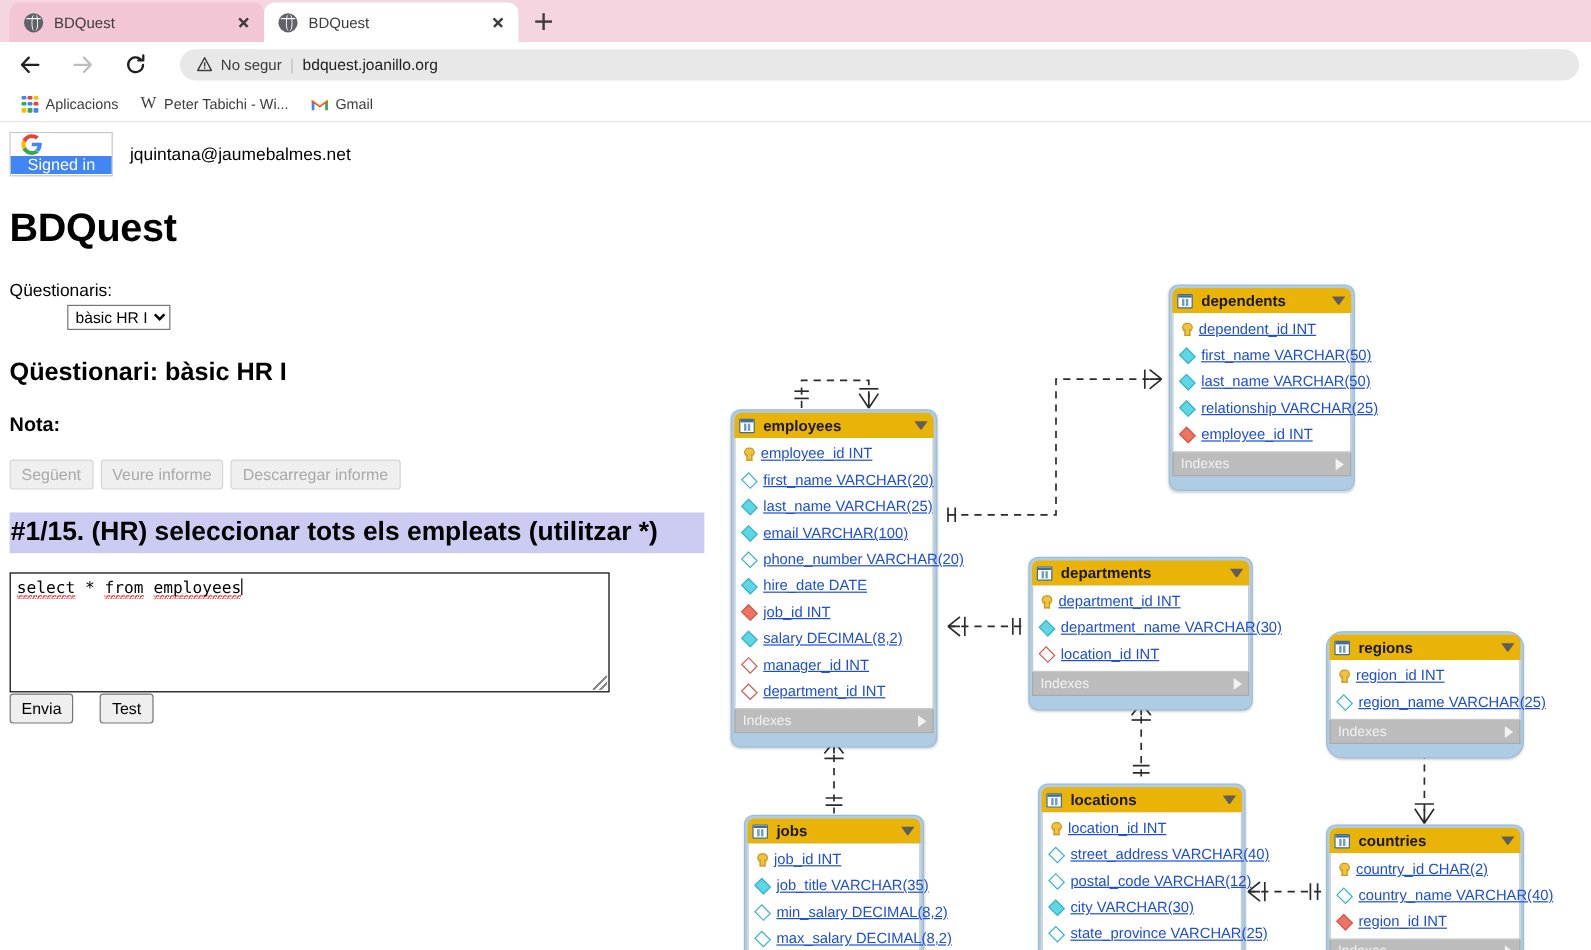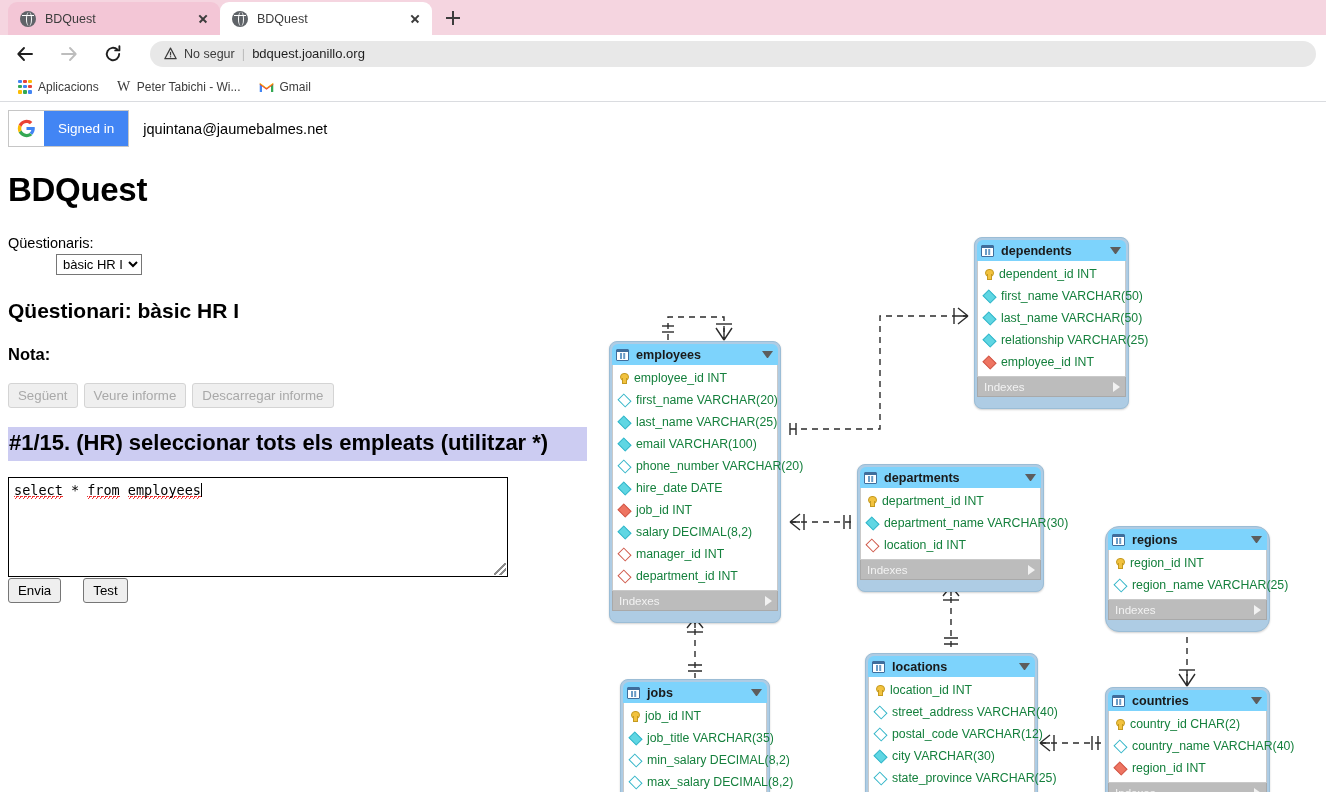--- a/index.html
+++ b/index.html
@@ -89,21 +89,21 @@
   .gm-ico { width:15px; height:12px; flex:0 0 15px; }
 
   
   .page { position:relative; width:1326px; height:690px; background:#fff; }
 
   .left { position:absolute; left:8px; top:8px; width:590px; }
 
   .signin-wrap { display:flex; align-items:center; gap:14px; }
   .gbtn {
     display:flex; align-items:stretch; height:37px; border:1px solid #c6c6c6;
-    background:#fff; cursor:pointer;
+    background:#fff; cursor:pointer;flex-direction:column;
   }
   .gbtn .glogo {
     width:35px; display:flex; align-items:center; justify-content:center; background:#fff;
   }
   .gbtn .glabel {
     background:#4285f4; color:#fff; font-size:13.5px; display:flex; align-items:center;
     padding:0 14px;
   }
   .useremail { font-size:14.5px; color:#000; }
 
@@ -163,21 +163,21 @@
   .er { position:absolute; left:0; top:0; width:1326px; height:690px; }
   .er-svg { position:absolute; left:0; top:0; width:1326px; height:690px;
             pointer-events:none; }
 
   .tbl {
     position:absolute; background:#aecce4; border:1px solid #9bbdd6;
     border-radius:8px; padding:2px; box-shadow:0 1px 2px rgba(0,0,0,.18);
   }
   .tbl-head {
     display:flex; align-items:center; gap:7px; height:21px; padding:0 5px 0 4px;
-    background:#7dd3fc; border-radius:6px 6px 0 0;
+    background:#eab308; border-radius:6px 6px 0 0;
   }
   .tbl-ico {
     width:13px; height:12px; flex:0 0 13px; background:#fff;
     border:1.4px solid #3f6e9c; border-radius:1px; position:relative;
   }
   .tbl-ico::before {
     content:""; position:absolute; left:0; top:0; width:100%; height:2.6px;
     background:#3f6e9c;
   }
   .tbl-ico::after {
@@ -187,21 +187,21 @@
   .tbl-name { font-size:12.6px; font-weight:bold; color:#1a1a1a; flex:1;
               white-space:nowrap; }
   .tri-down {
     width:0; height:0; border-left:5.5px solid transparent; border-right:5.5px solid transparent;
     border-top:7px solid #5d5d5d; flex:0 0 11px; cursor:pointer;
   }
   .tbl-body { background:#ffffff; border:1px solid #c9c9c9; border-top:none;
               padding:2px 0 3px 0; }
   .col {
     display:flex; align-items:center; gap:5px; height:22px; padding:0 6px 0 5px;
-    font-size:12.3px; color:#15803d; white-space:nowrap;
+    font-size:12.3px; color:#1d4ed8; white-space:nowrap;text-decoration:underline;
   }
   .ic { width:11px; height:11px; flex:0 0 11px; position:relative; }
   
   .ic.key::before {
     content:""; position:absolute; left:2.2px; top:0; width:6.4px; height:6.4px;
     border-radius:50%; background:#f2c23e; border:1px solid #c49a20;
   }
   .ic.key::after {
     content:""; position:absolute; left:4.3px; top:5.6px; width:2.3px; height:5.4px;
     background:#f2c23e; border-left:1px solid #c49a20; border-right:1px solid #c49a20;

